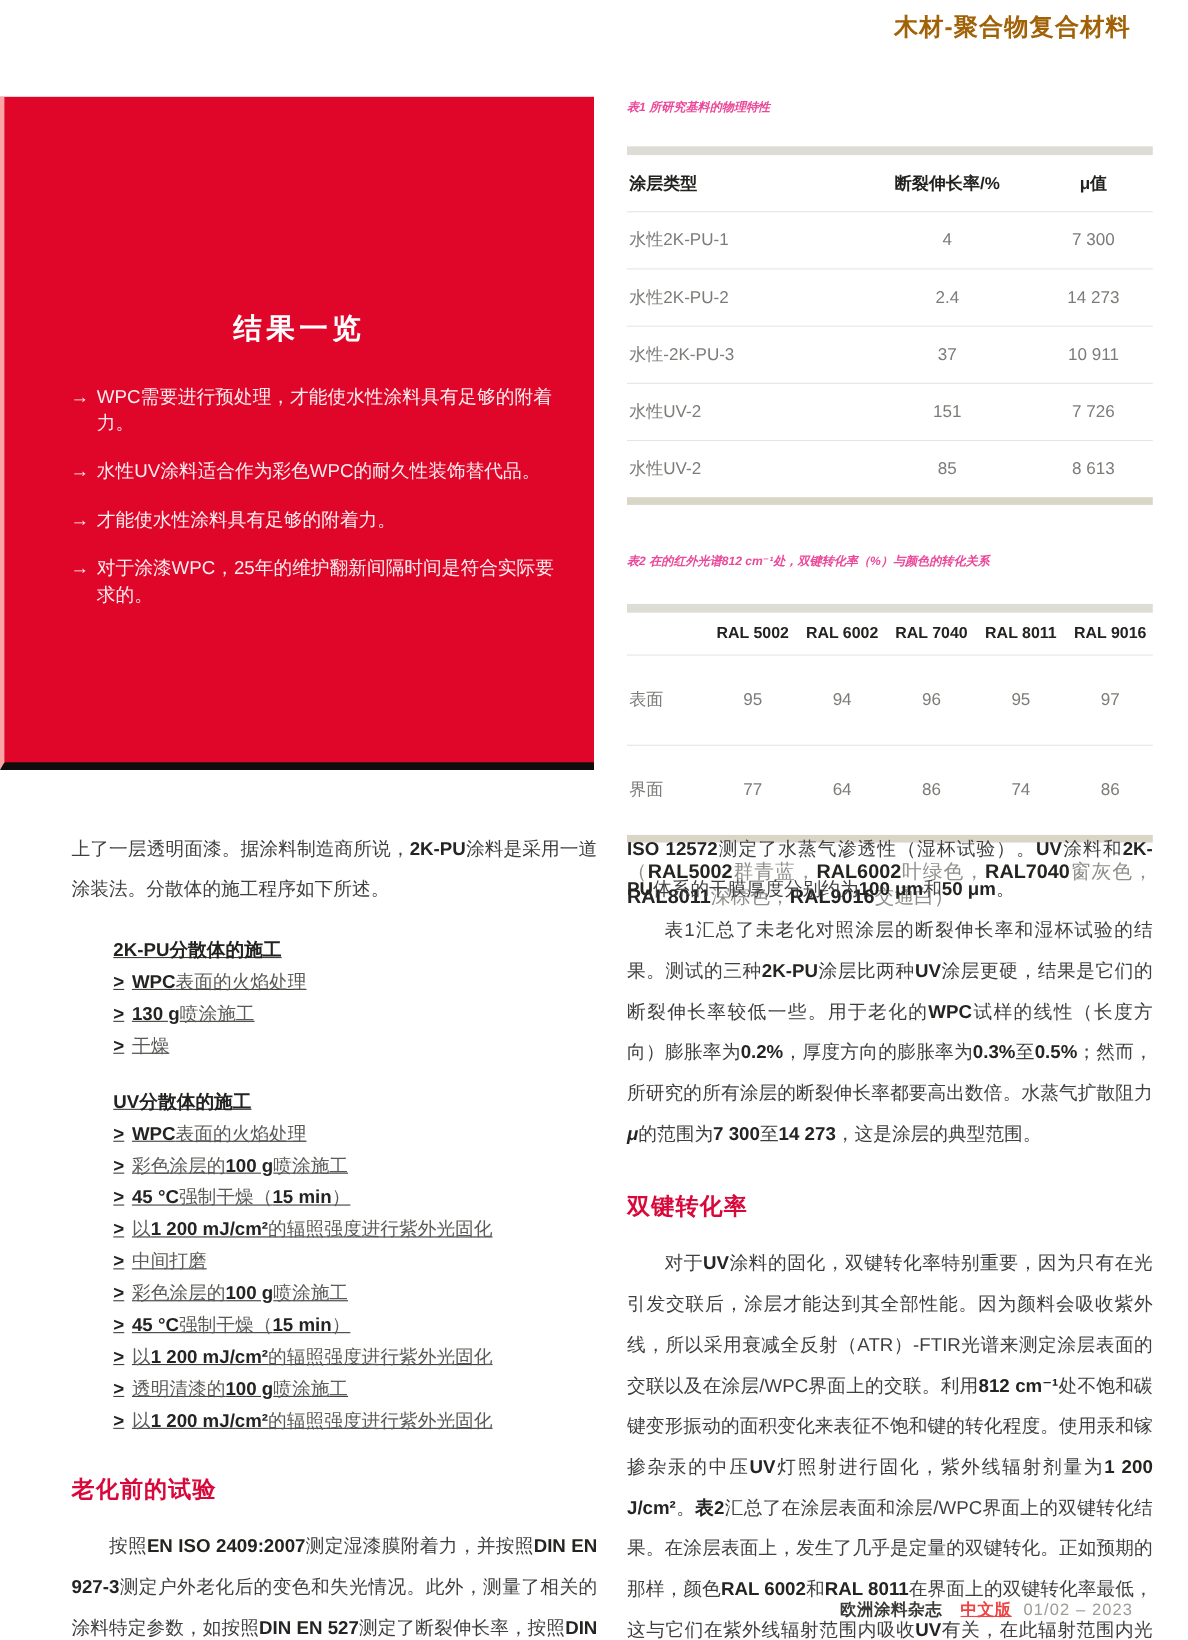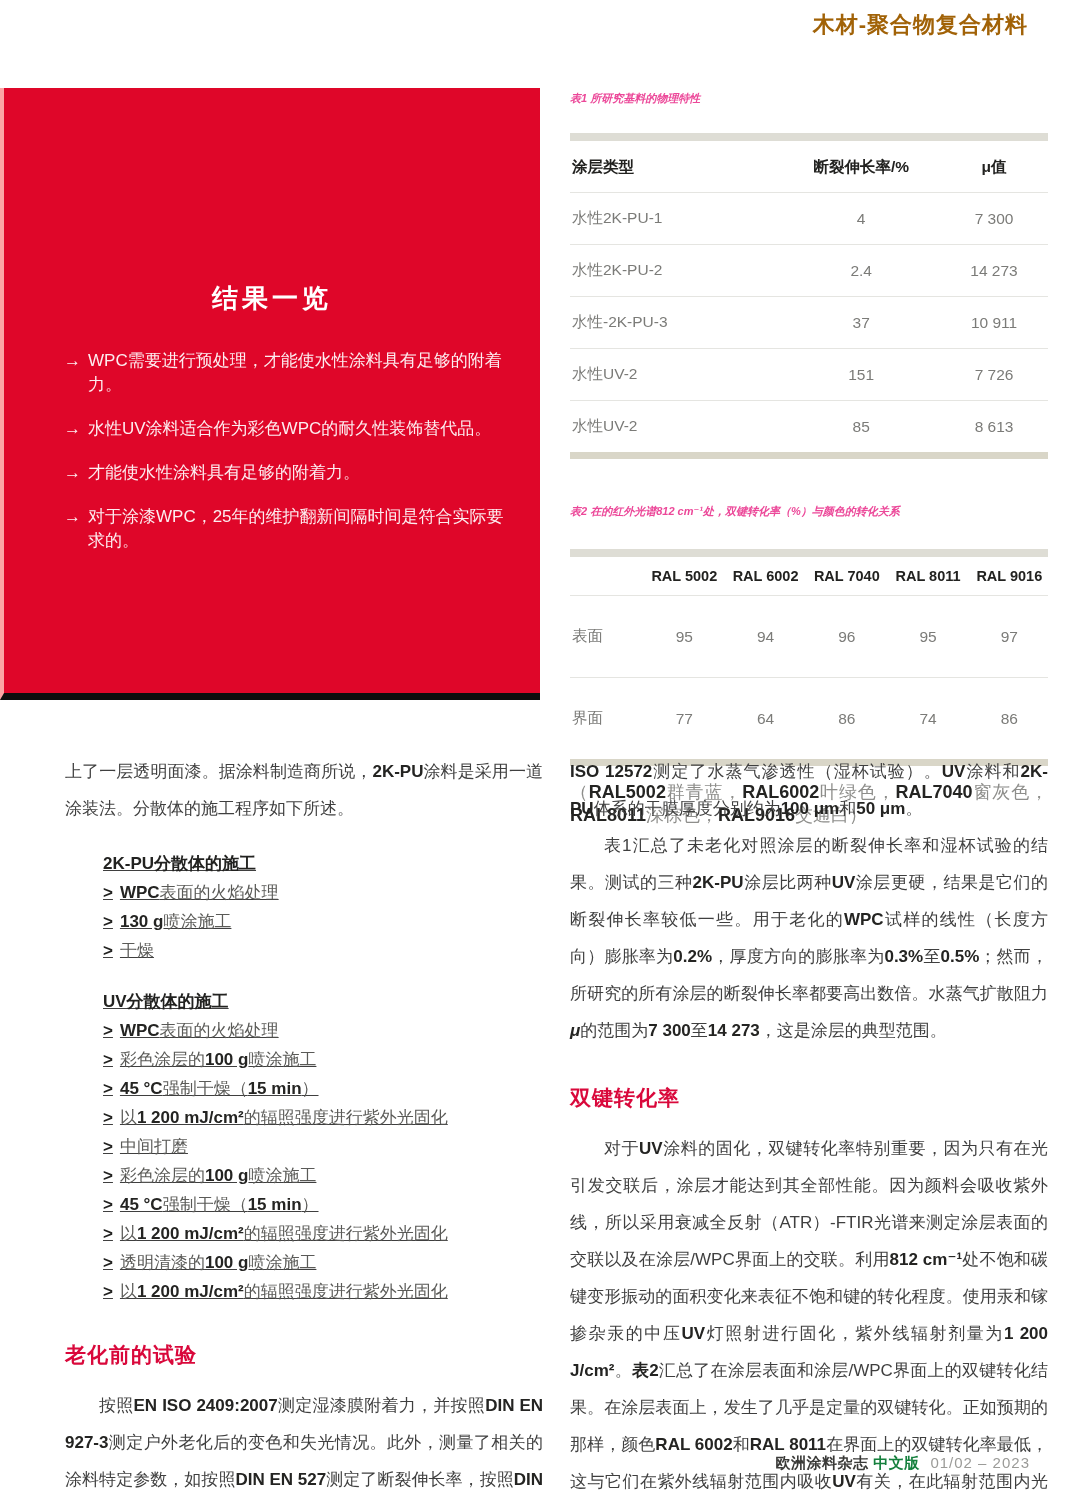--- a/index.html
+++ b/index.html
@@ -55,21 +55,21 @@
   .run-b{font-weight:700;color:#242422;}
   .run-i{font-style:italic;}
   .proc{margin:22px 0 0 38px;line-height:29px;text-align:left;text-decoration:underline;}
   .proc-title{font-weight:700;color:#222220;}
   .proc-item{color:#5a5a57;}
   .proc-item .marker{font-weight:700;color:#222220;margin-right:7px;}
   .red-heading{margin:30px 0 14px 0;font-size:21px;font-weight:700;color:#D9083B;letter-spacing:1px;}
   
   .footer{position:absolute;right:50px;bottom:18px;font-size:15px;letter-spacing:0.5px;}
   .f-journal{font-weight:700;color:#3a3a38;}
-  .f-edition{font-weight:700;color:#15803d;margin-left:0;}
+  .f-edition{font-weight:700;color:#ef4444;margin-left:12px;text-decoration:underline;}
   .f-issue{color:#9b9b98;margin-left:6px;letter-spacing:1px;}
 </style>
 </head>
 <body>
 
 <div class="page">
 
   <div class="header-tag">木材-聚合物复合材料</div>
 
   <aside class="results-box">

